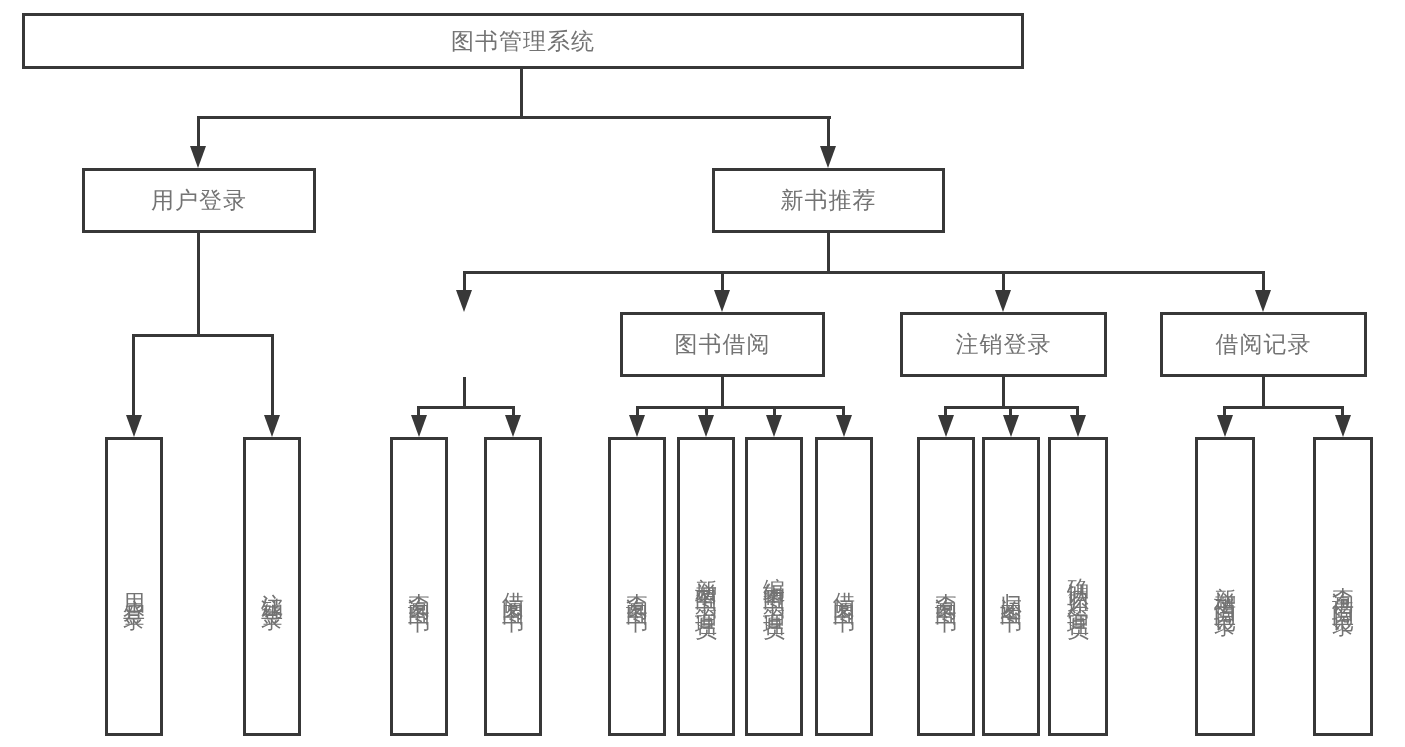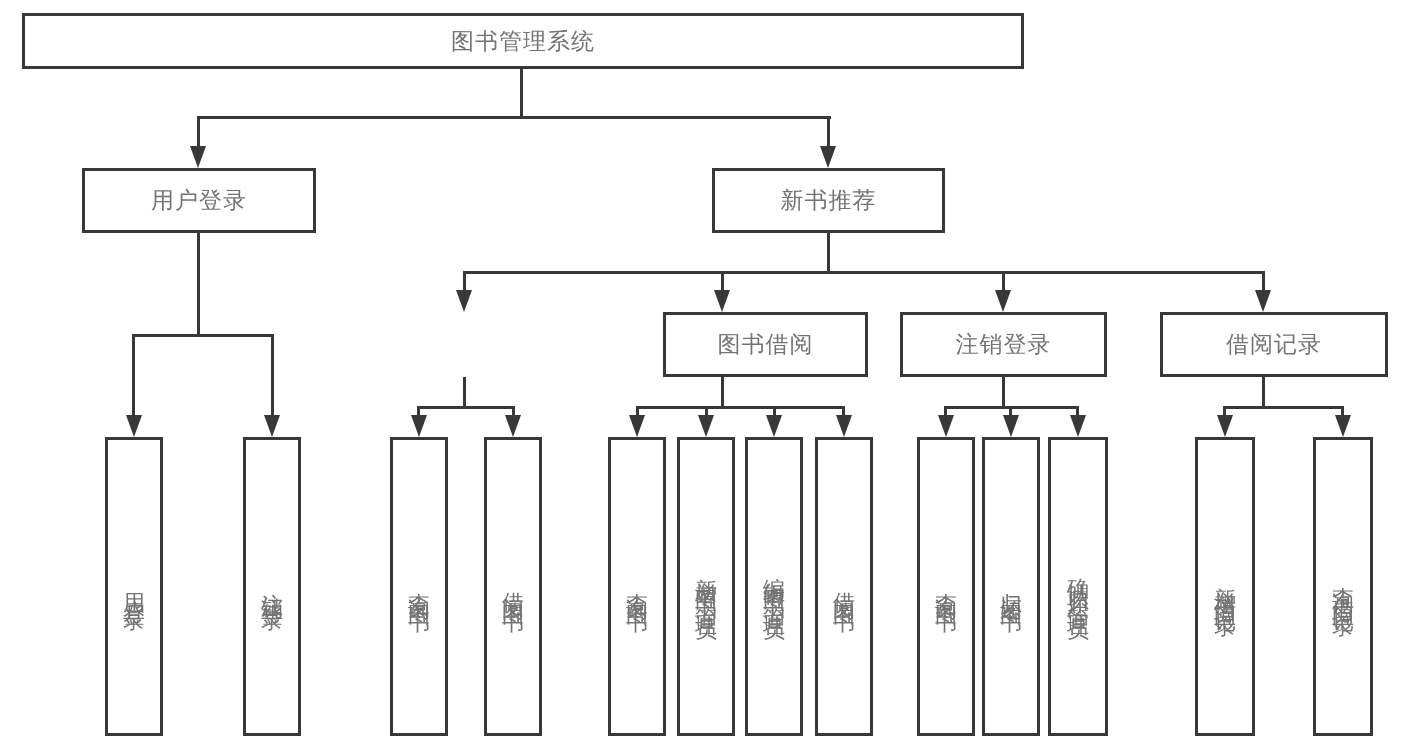--- a/index.html
+++ b/index.html
@@ -32,23 +32,23 @@
 </head>
 <body>
 
 <div class="canvas">
 
   <div class="box" style="left:22px; top:13px; width:1002px; height:56px;">图书管理系统</div>
 
   <div class="box" style="left:82px; top:168px; width:234px; height:65px;">用户登录</div>
   <div class="box" style="left:712px; top:168px; width:233px; height:65px;">新书推荐</div>
 
-  <div class="box" style="left:620px; top:312px; width:205px; height:65px;margin-left:43px;">图书借阅</div>
+  <div class="box" style="left:620px; top:312px; width:205px; height:65px;">图书借阅</div>
   <div class="box" style="left:900px; top:312px; width:207px; height:65px;">注销登录</div>
-  <div class="box" style="left:1160px; top:312px; width:228px; height:65px;">借阅记录</div>
+  <div class="box" style="left:1160px; top:312px; width:207px; height:65px;">借阅记录</div>
 
   <div class="box v" style="left:105px; top:437px; width:58px; height:299px;">用户登录</div>
   <div class="box v" style="left:243px; top:437px; width:58px; height:299px;">注销登录</div>
 
   <div class="box v" style="left:390px; top:437px; width:58px; height:299px;">查询图书</div>
   <div class="box v" style="left:484px; top:437px; width:58px; height:299px;">借阅图书</div>
 
   <div class="box v" style="left:608px; top:437px; width:58px; height:299px;">查询图书</div>
   <div class="box v" style="left:677px; top:437px; width:58px; height:299px;">新增图书（管理员）</div>
   <div class="box v" style="left:745px; top:437px; width:58px; height:299px;">编辑图书（管理员）</div>

